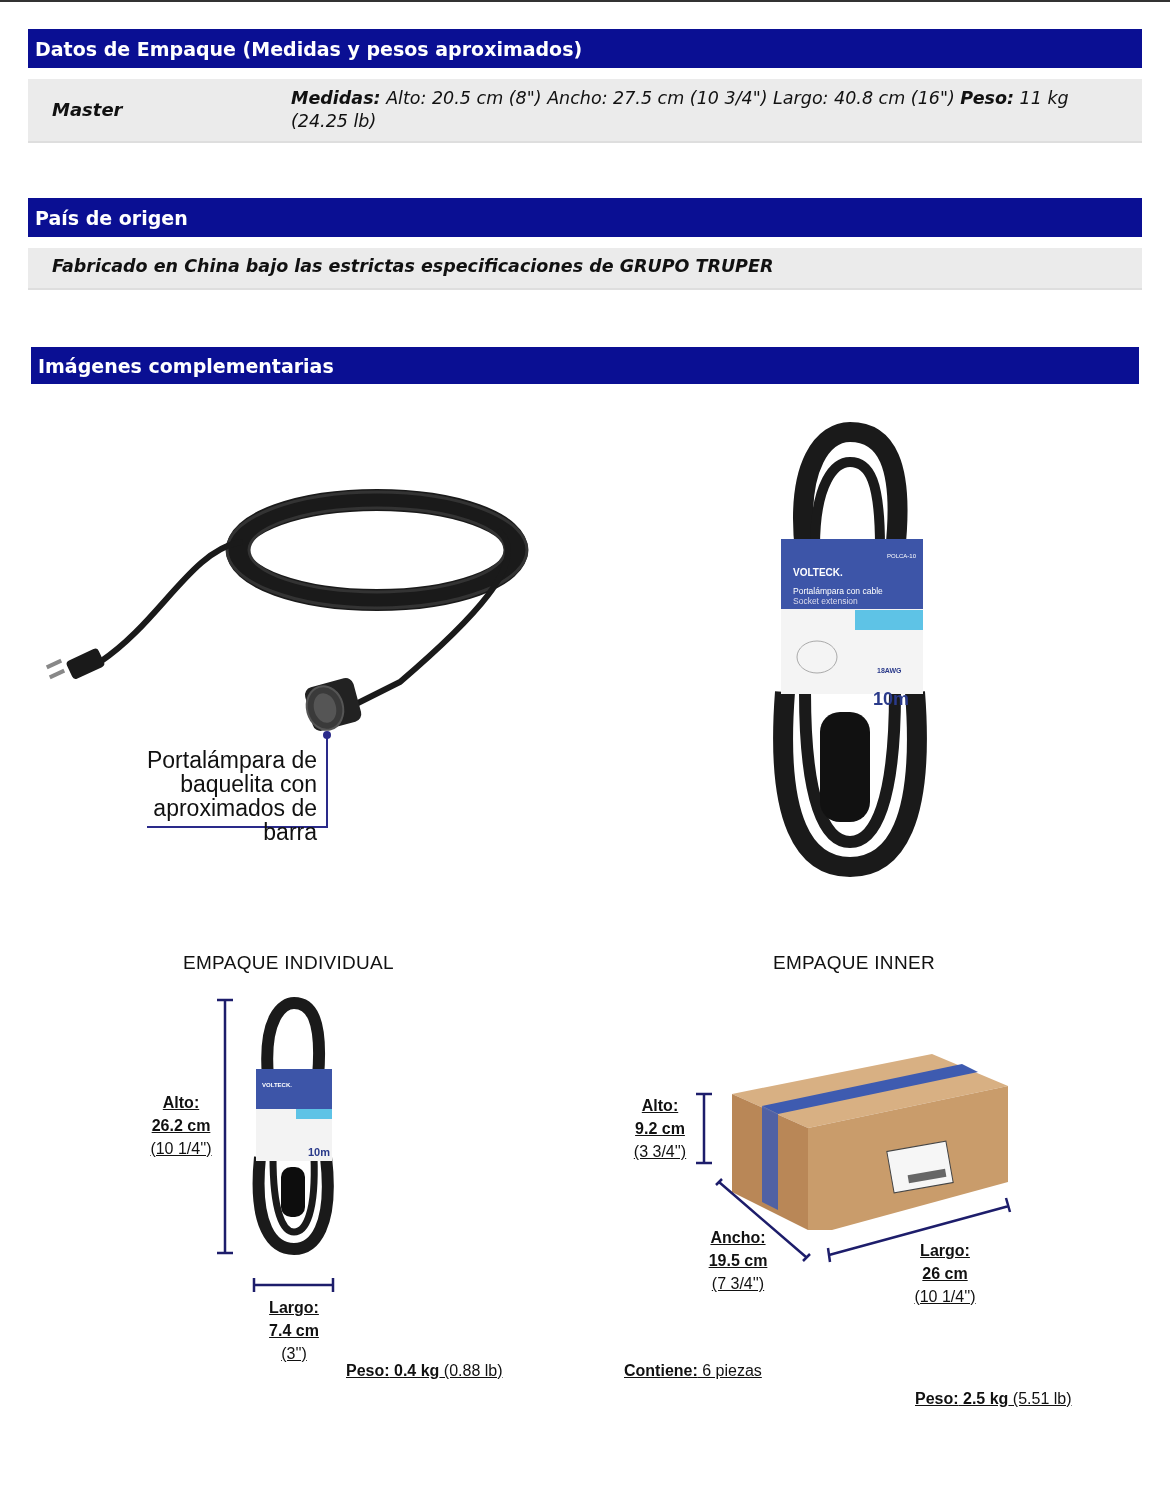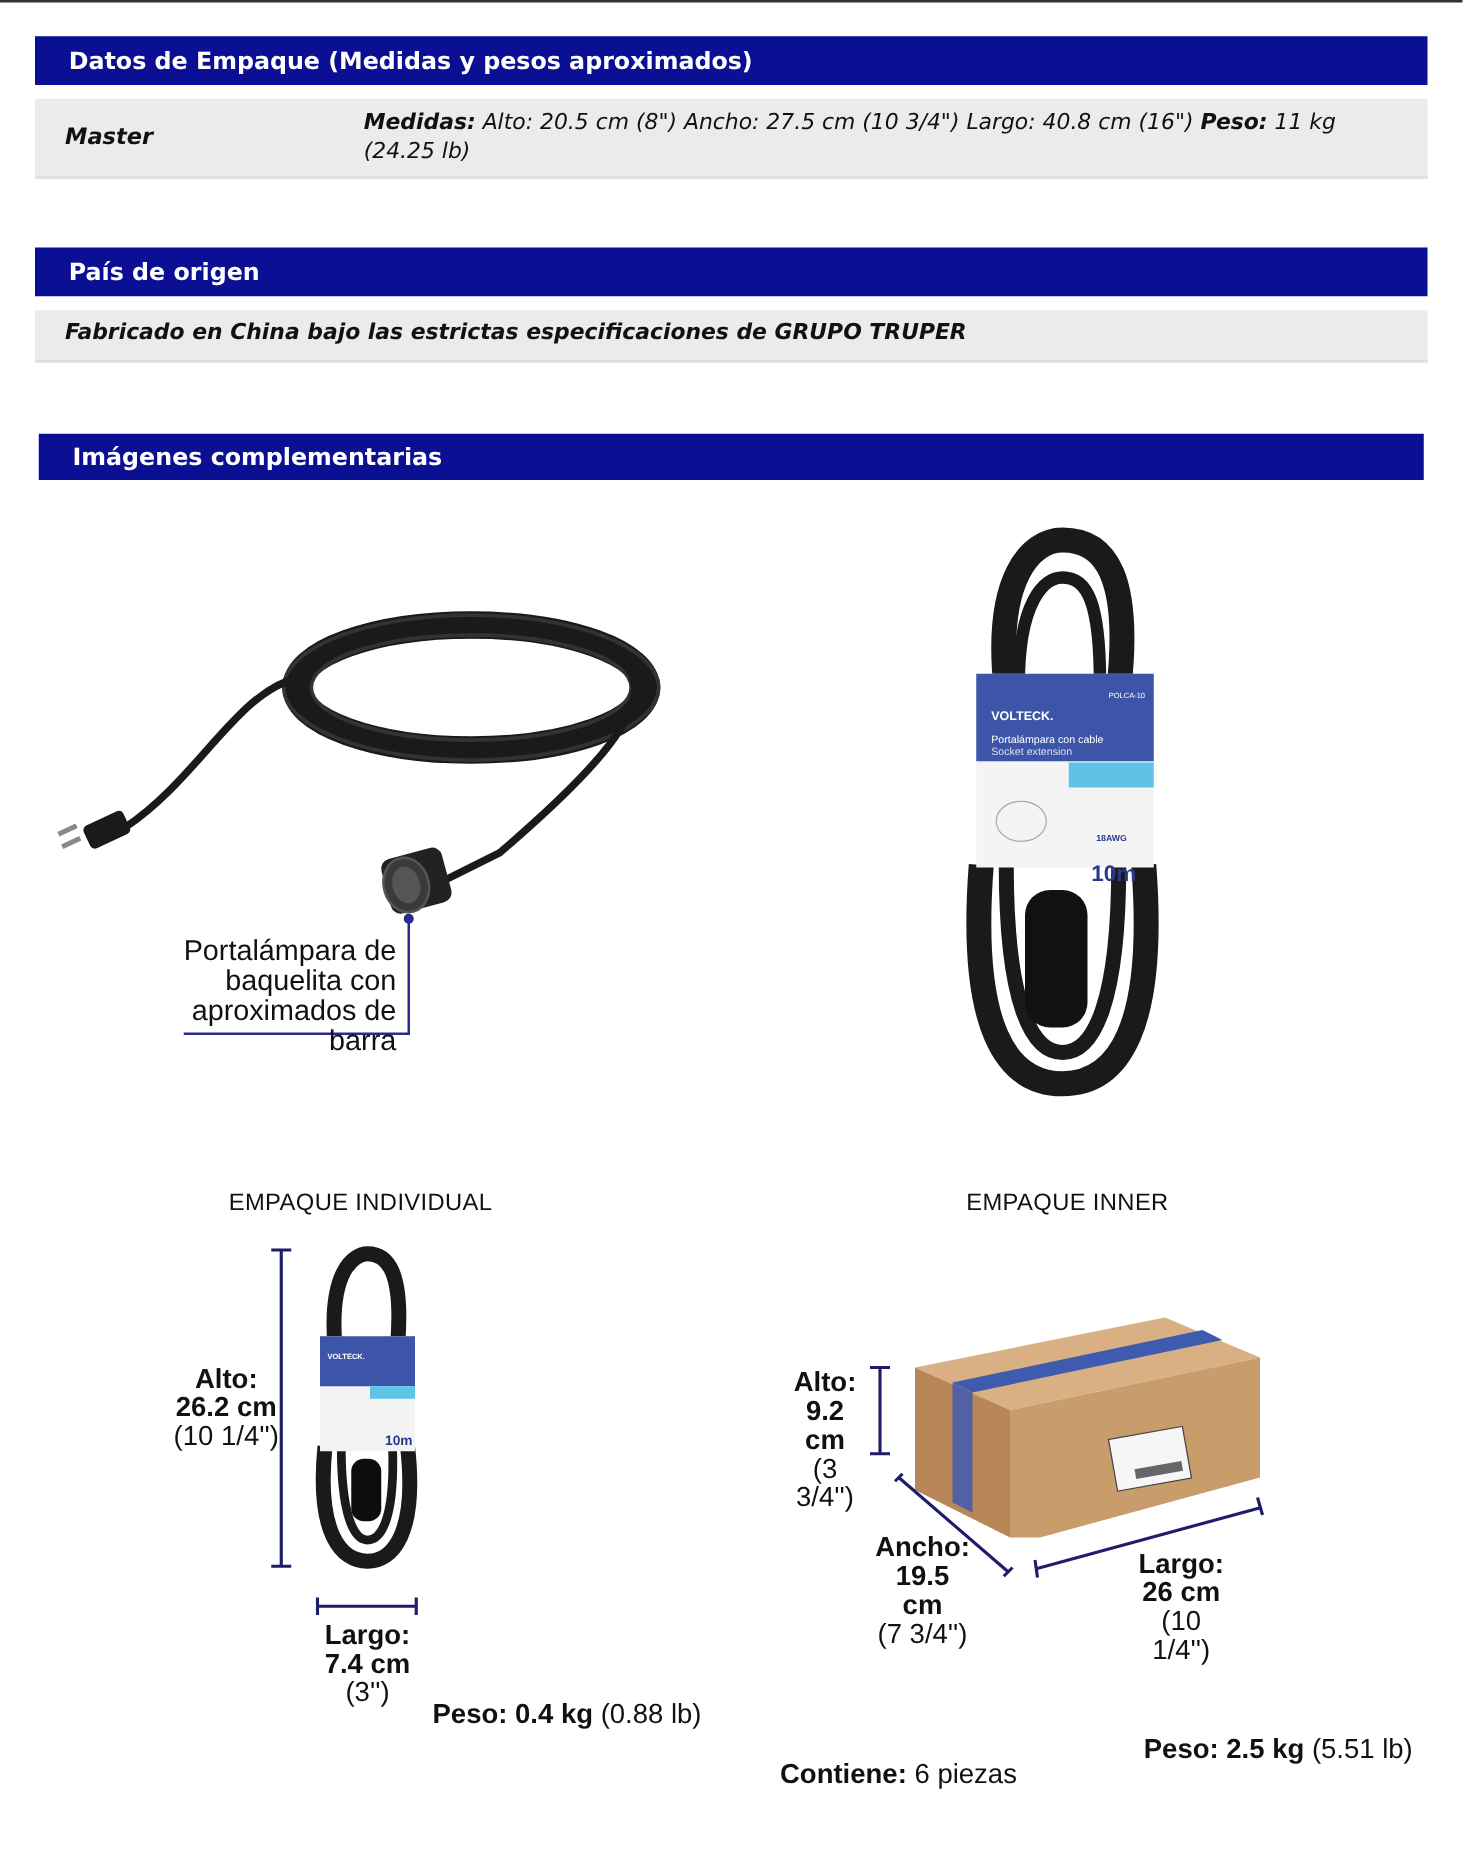--- a/index.html
+++ b/index.html
@@ -1,25 +1,25 @@
 <!DOCTYPE html>
 <html><head>
 <meta charset="utf-8">
 <style>
   * { box-sizing: border-box; margin: 0; padding: 0; }
   html, body { width: 1170px; height: 1500px; background: #ffffff; overflow: hidden; }
   body { position: relative; font-family: "DejaVu Sans", sans-serif; color: #111; border-top: 2px solid #333; }
-  .hdr { position: absolute; background: #0a0f93; color: #fff; font-weight: bold; font-size: 19px; display: flex; align-items: center; padding-left: 27px; }
+  .hdr { position: absolute; background: #0a0f93; color: #fff; font-weight: bold; font-size: 19px; display: flex; align-items: center; padding-left: 7px; }
   .row { position: absolute; background: #ebebeb; border-bottom: 2px solid #dedede; font-style: italic; }
   .master-label { position: absolute; left: 24px; top: 20px; font-weight: bold; font-size: 18px; }
   .master-text { position: absolute; left: 263px; top: 8px; width: 840px; font-size: 17.5px; line-height: 23px; }
   .master-text b { font-weight: bold; }
   .origin-text { position: absolute; left: 24px; top: 8px; font-weight: bold; font-size: 17.5px; }
   .cap { position: absolute; font-family: "Liberation Sans", sans-serif; font-stretch: condensed; color: #111; }
-  .dimtxt { position: absolute; text-align: center; font-family: "Liberation Sans", sans-serif; font-size: 22px; line-height: 23px; }
+  .dimtxt { position: absolute; text-align: center; font-family: "Liberation Sans", sans-serif; font-size: 16px; line-height: 23px; text-decoration: underline; }
   .dimtxt .b { font-weight: bold; display: block; }
   .title2 { position: absolute; font-family: "Liberation Sans", sans-serif; font-weight: normal; font-size: 19px; letter-spacing: 0.3px; }
   svg { position: absolute; overflow: visible; }
 </style>
 </head>
 <body>
 
 <div class="hdr" style="left:28px; top:27px; width:1114px; height:39px;">
   <span>Datos de Empaque (Medidas y pesos aproximados)</span>
 </div>
@@ -162,18 +162,18 @@
 
 <svg style="left:824px; top:1194px;" width="190" height="70" viewBox="0 0 190 70">
   <path d="M4 52 L6 66 M5 59 L185 10 M182 2 L186 16" stroke="#1d1d6b" stroke-width="2.5" fill="none"></path>
 </svg>
 <div class="dimtxt" style="left:905px; top:1237px; width:80px;">
   <span class="b">Largo:</span>
   <span class="b">26 cm</span>
   <span>(10 1/4'')</span>
 </div>
 
-<div class="dimtxt" style="left:624px; top:1357px; text-align:left; white-space:nowrap;margin-top:48px;">
+<div class="dimtxt" style="left:624px; top:1357px; text-align:left; white-space:nowrap;">
   <b>Contiene:</b><span> 6 piezas</span>
 </div>
 <div class="dimtxt" style="left:915px; top:1385px; text-align:left; white-space:nowrap;">
   <b>Peso:</b><b> 2.5 kg</b><span> (5.51 lb)</span>
 </div>
 
 </body></html>

